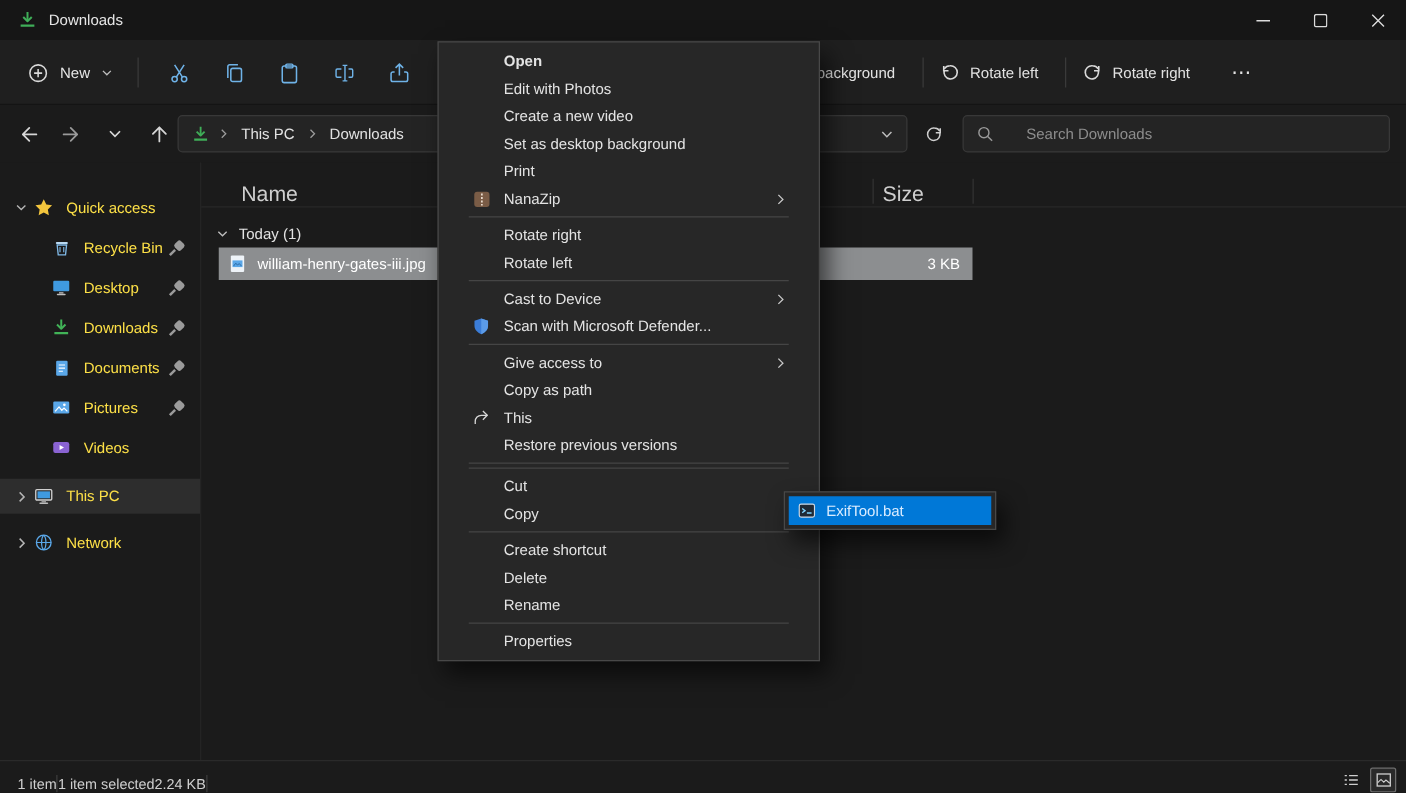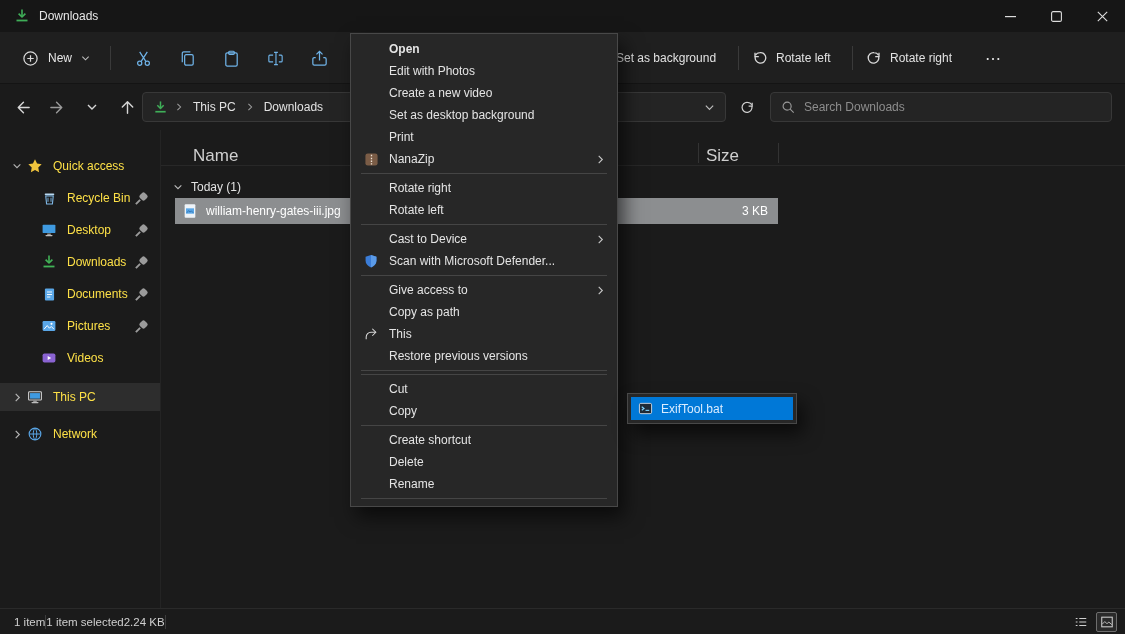--- a/index.html
+++ b/index.html
@@ -30,21 +30,21 @@
   .navbar { position:absolute; left:0; top:84px; width:100%; height:46px; background:#1b1b1b; }
   .nav-btns { position:absolute; left:12px; top:0; height:46px; display:flex; align-items:center; gap:15px; color:#d6d6d6; }
   .nav-btn { width:20px; height:28px; display:flex; align-items:center; justify-content:center; }
   .nav-btn.dim { color:#9a9a9a; }
   .addressbar { position:absolute; left:142px; top:8px; width:584px; height:30px; background:#242424; border:1px solid #383838; border-radius:4px; display:flex; align-items:center; padding:0 10px; gap:7px; }
   .crumb { color:#e2e2e2; padding:2px 3px; }
   .crumb-chev { color:#9d9d9d; display:flex; }
   .addr-drop { margin-left:auto; color:#bdbdbd; display:flex; }
   .refresh-btn { position:absolute; left:732px; top:8px; width:30px; height:30px; display:flex; align-items:center; justify-content:center; color:#cfcfcf; }
   .searchbar { position:absolute; left:770px; top:8px; width:342px; height:30px; background:#242424; border:1px solid #383838; border-radius:4px; display:flex; align-items:center; padding:0 10px; gap:9px; color:#9a9a9a; }
-  .search-input { flex:1; background:transparent; border:none; outline:none; color:#fdba74; font:12px "Liberation Sans", sans-serif; }
+  .search-input { flex:1; background:transparent; border:none; outline:none; color:#fdba74; font:12px "Liberation Sans", sans-serif;margin-left:17px; }
   .search-input::placeholder { color:#8d8d8d; }
 
   
   .sidebar { position:absolute; left:0; top:130px; width:160px; bottom:26px; padding-top:22px; background:#1b1b1b; }
   .side-item { height:28px; display:flex; align-items:center; margin-bottom:4px; padding-left:8px; position:relative; color:#fde047; }
   .side-item .chev { width:18px; display:flex; justify-content:center; color:#b5b5b5; flex:0 0 18px; }
   .side-item.child { padding-left:40px; }
   .side-item .s-icon { width:18px; height:18px; margin-right:9px; display:flex; align-items:center; justify-content:center; flex:0 0 18px; }
   .side-item.selected { background:#2d2d2d; }
   .side-item.gap-a { margin-top:11px; }
@@ -58,28 +58,28 @@
   .col-headers { position:absolute; left:0; right:0; top:10px; height:26px; border-bottom:1px solid #282828; color:#cfcfcf; font-size:17px; }
   .col-name { position:absolute; left:32px; top:6px; }
   .col-size { position:absolute; left:545px; top:6px; }
   .col-div { position:absolute; top:3px; width:1px; height:20px; background:#333; }
   .group-row { position:absolute; left:12px; top:46px; height:22px; display:flex; align-items:center; gap:8px; color:#e3e3e3; }
   .file-row { position:absolute; left:14px; top:68px; width:603px; height:26px; background:#8c8e90; display:flex; align-items:center; color:#ffffff; }
   .file-row .f-icon { margin:0 8px 0 7px; }
   .row-size { position:absolute; right:10px; }
 
   
-  .statusbar { position:absolute; left:0; bottom:0; width:100%; height:26px; background:#1b1b1b; border-top:1px solid #2a2a2a; display:flex; align-items:center; padding:0 8px 0 14px; font-size:11.5px; color:#cfcfcf; }
+  .statusbar { position:absolute; left:0; bottom:0; width:100%; height:26px; background:#1b1b1b; border-top:1px solid #2a2a2a; display:flex; align-items:flex-end; padding:0 8px 0 14px; font-size:11.5px; color:#cfcfcf; }
   .sb-div { width:1px; height:14px; background:#3c3c3c; }
   .sb-right { margin-left:auto; display:flex; gap:5px; }
   .view-btn { width:21px; height:20px; display:flex; align-items:center; justify-content:center; color:#cfcfcf; }
   .view-btn.active { border:1px solid #6e6e6e; border-radius:2px; background:#2a2a2a; }
 
   
-  .context-menu { position:absolute; left:350px; top:33px; width:268px; background:#272727; border:1px solid #484848; box-shadow:6px 10px 18px rgba(0,0,0,.6); padding:4px 2px; z-index:10; }
+  .context-menu { position:absolute; left:350px; top:33px; width:306px; background:#272727; border:1px solid #484848; box-shadow:6px 10px 18px rgba(0,0,0,.6); padding:4px 16px; z-index:10; }
   .ctx-item { height:22px; display:flex; align-items:center; padding:0 10px 0 36px; position:relative; color:#e4e4e4; }
   .ctx-item.bold { font-weight:bold; }
   .ctx-item .gicon { position:absolute; left:10px; width:16px; height:16px; display:flex; align-items:center; justify-content:center; }
   .ctx-arrow { margin-left:auto; display:flex; color:#c8c8c8; }
   .ctx-item.hl { background:#0078d7; color:#ffffff; }
   .ctx-item.hl .ctx-arrow { color:#ffffff; }
   .ctx-sep { height:1px; background:#454545; margin:3px 8px; }
 
   
   .submenu { position:absolute; left:627px; top:393px; width:170px; background:#272727; border:1px solid #484848; box-shadow:6px 10px 18px rgba(0,0,0,.6); padding:3px; z-index:11; }
@@ -526,20 +526,23 @@
   <div class="ctx-item">
       <span>Create shortcut</span>
     </div>
   <div class="ctx-item">
       <span>Delete</span>
     </div>
   <div class="ctx-item">
       <span>Rename</span>
     </div>
   <div class="ctx-sep"></div>
+  <div class="ctx-item">
+      <span>Properties</span>
+    </div>
 </div>
 
 <div class="submenu">
   <div class="sub-item">
     <span>
       <svg width="15" height="15" viewBox="0 0 16 16">
           <rect x="1.5" y="2.5" width="13" height="11" rx="1.5" fill="#1f2a36" stroke="#cfd8e2" stroke-width="1"></rect>
           <path d="M4 6.2l2.4 1.8L4 9.8" fill="none" stroke="#7fd4ff" stroke-width="1.2"></path>
           <path d="M8 10h4" stroke="#7fd4ff" stroke-width="1.2"></path>
         </svg>

